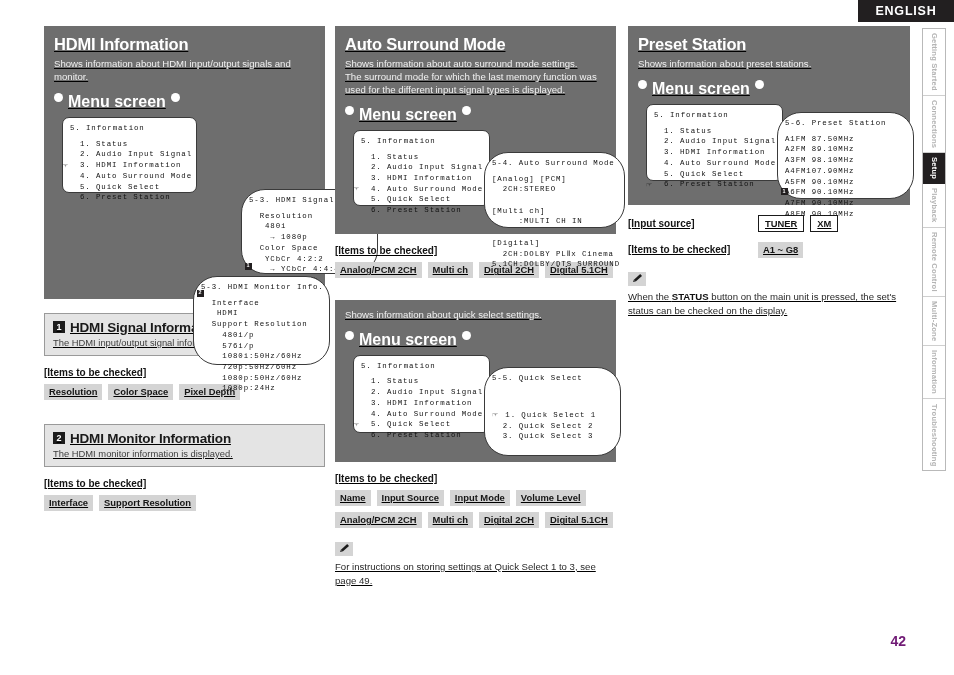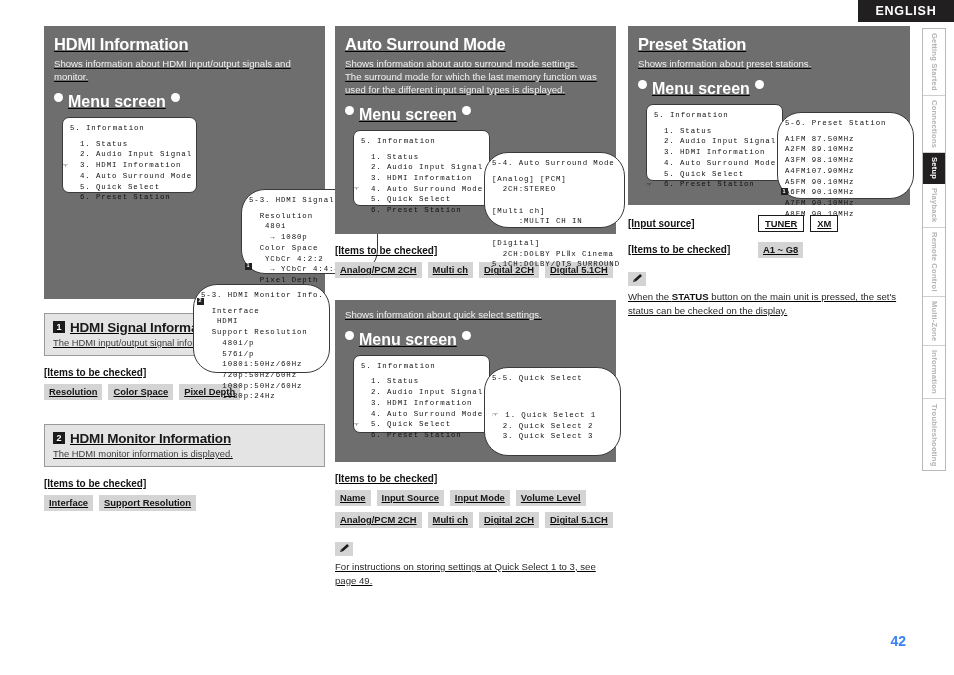--- a/index.html
+++ b/index.html
@@ -150,21 +150,21 @@
   .note-icon svg { display: block; }
   .note-text { font-size: 9.6px; line-height: 1.45; color: #2a2a2a; }
   .note-text b { font-weight: bold; color: #111; }
 
   .row-inline { display: flex; align-items: center; gap: 10px; margin-top: 10px; }
   .row-inline .lbl { font-size: 10px; font-weight: bold; color: #141414; }
 
   
   .pageno {
     position: absolute; right: 48px; bottom: 26px;
-    font-size: 14px; font-weight: bold; color: #3b82f6;
+    font-size: 14px; font-weight: bold; color: #701a75;
   }
 </style>
 </head>
 <body>
 
 <div class="page">
 
   <div class="lang-badge">ENGLISH</div>
 
   <div class="col col1">
@@ -200,21 +200,21 @@
               <div class="line"><span>  Color Space</span></div>
               <div class="line"><span>   YCbCr 4:2:2</span></div>
               <div class="line"><span>    → YCbCr 4:4:4</span></div>
               <div class="line"><span>  Pixel Depth</span></div>
               <div class="line"><span>   8bits</span></div>
               <div class="line"><span>    → 10bits</span></div>
             </div>
           <div class="corner-num">1</div>
         </div>
 
-        <div class="osd osd-sub" id="c1-osd-monitor" style="left:139px;top:159px;width:137px;height:89px;margin-top:8px;">
+        <div class="osd osd-sub" id="c1-osd-monitor" style="left:139px;top:159px;width:137px;height:89px;">
           <div class="title line">5-3. HDMI Monitor Info.</div>
           <div id="c1-monitor-lines">
               <div class="line"><span>  Interface</span></div>
               <div class="line"><span>   HDMI</span></div>
               <div class="line"><span>  Support Resolution</span></div>
               <div class="line"><span>    480i/p</span></div>
               <div class="line"><span>    576i/p</span></div>
               <div class="line"><span>    1080i:50Hz/60Hz</span></div>
               <div class="line"><span>    720p:50Hz/60Hz</span></div>
               <div class="line"><span>    1080p:50Hz/60Hz</span></div>

